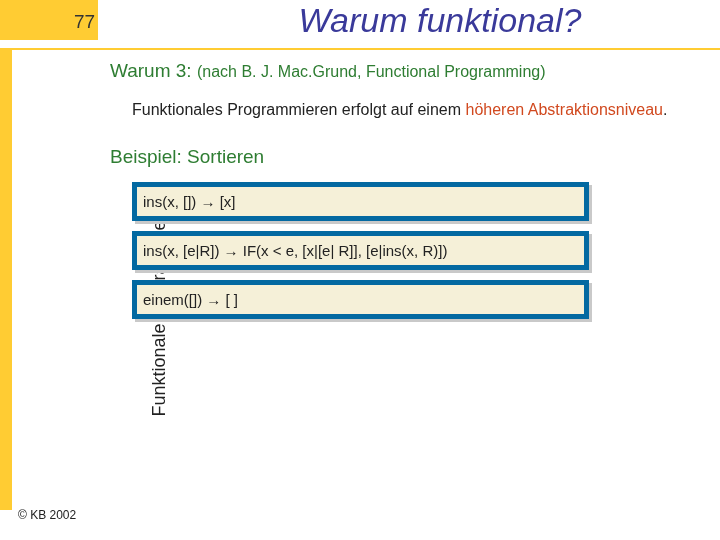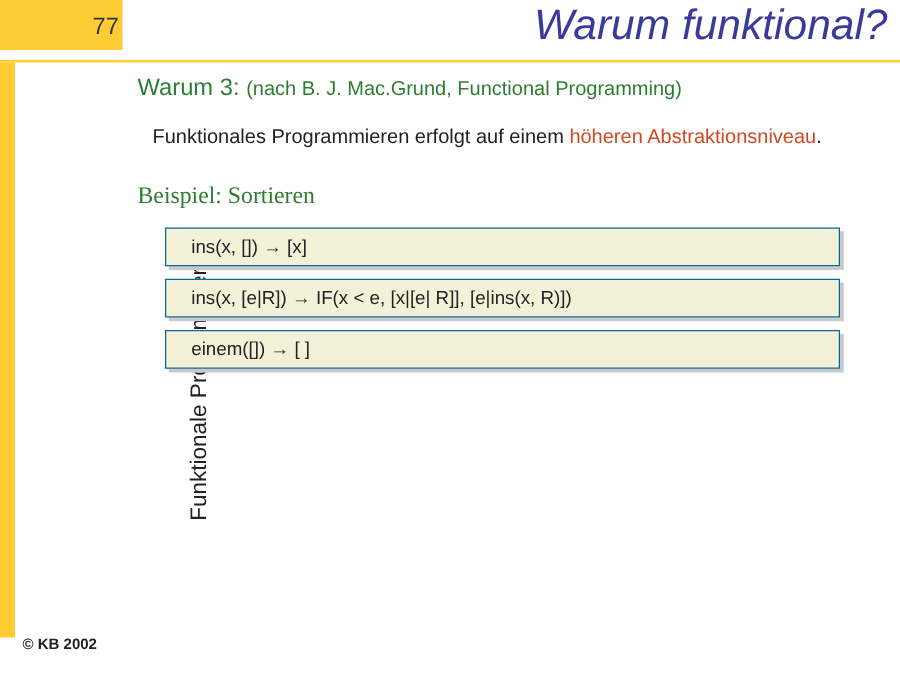--- a/index.html
+++ b/index.html
@@ -25,21 +25,21 @@
   }
   .title {
     position: absolute;
     top: 1px;
     left: 170px;
     right: 10px;
     font-family: "Comic Sans MS", cursive, sans-serif;
     font-size: 34px;
     font-style: italic;
     color: #3a3a9a;
-    text-align: right;
+    text-align: center;
   }
   .divider {
     position: absolute;
     top: 48px; left: 0;
     width: 720px; height: 2px;
     background: #ffcc33;
   }
   .sidebar-strip {
     position: absolute;
     top: 50px; left: 0;
@@ -55,65 +55,65 @@
     transform: rotate(-90deg);
     transform-origin: center;
     font-size: 18px;
     color: #222;
     white-space: nowrap;
   }
   .copyright {
     position: absolute;
     left: 18px; bottom: 18px;
     font-size: 12px;
-    font-weight: bold;
+    font-weight: normal;
     color: #222;
   }
   .content {
     position: absolute;
     left: 110px; top: 60px;
     right: 20px;
   }
   .grund {
     font-family: "Comic Sans MS", cursive, sans-serif;
     font-size: 19px;
     color: #2e7d32;
     margin-bottom: 18px;
   }
   .grund .sub {
     font-family: Verdana, Arial, sans-serif;
     font-size: 16px;
     color: #2e7d32;
     font-style: normal;
   }
   .body-text {
-    margin-left: 12px;
+    margin-left: 22px;
     font-size: 16px;
     color: #222;
     margin-bottom: 26px;
     line-height: 1.25;
   }
   .hot { color: #d1491f; }
   .section {
     margin-left: 0;
-    font-family: Liberation Serif, serif;
+    font-family: Liberation Sans, sans-serif;
     font-size: 19px;
     color: #2e7d32;
     margin-bottom: 14px;
   }
   .code-box {
     margin-left: 22px;
     margin-bottom: 10px;
     background: #f5f0d8;
-    border: 1px solid #0369a1;
+    border: 5px solid #0369a1;
     box-shadow: 3px 3px 0 #c9c9c9;
-    padding: 6px 20px;
+    padding: 6px 6px;
     font-size: 15px;
     color: #222;
-    width: 540px;
+    width: 457px;
   }
 </style>
 </head>
 <body>
 
 <div class="top-accent"></div>
 <div class="page-num">77</div>
 <div class="title">Warum funktional?</div>
 <div class="divider"></div>
 <div class="sidebar-strip"></div>

